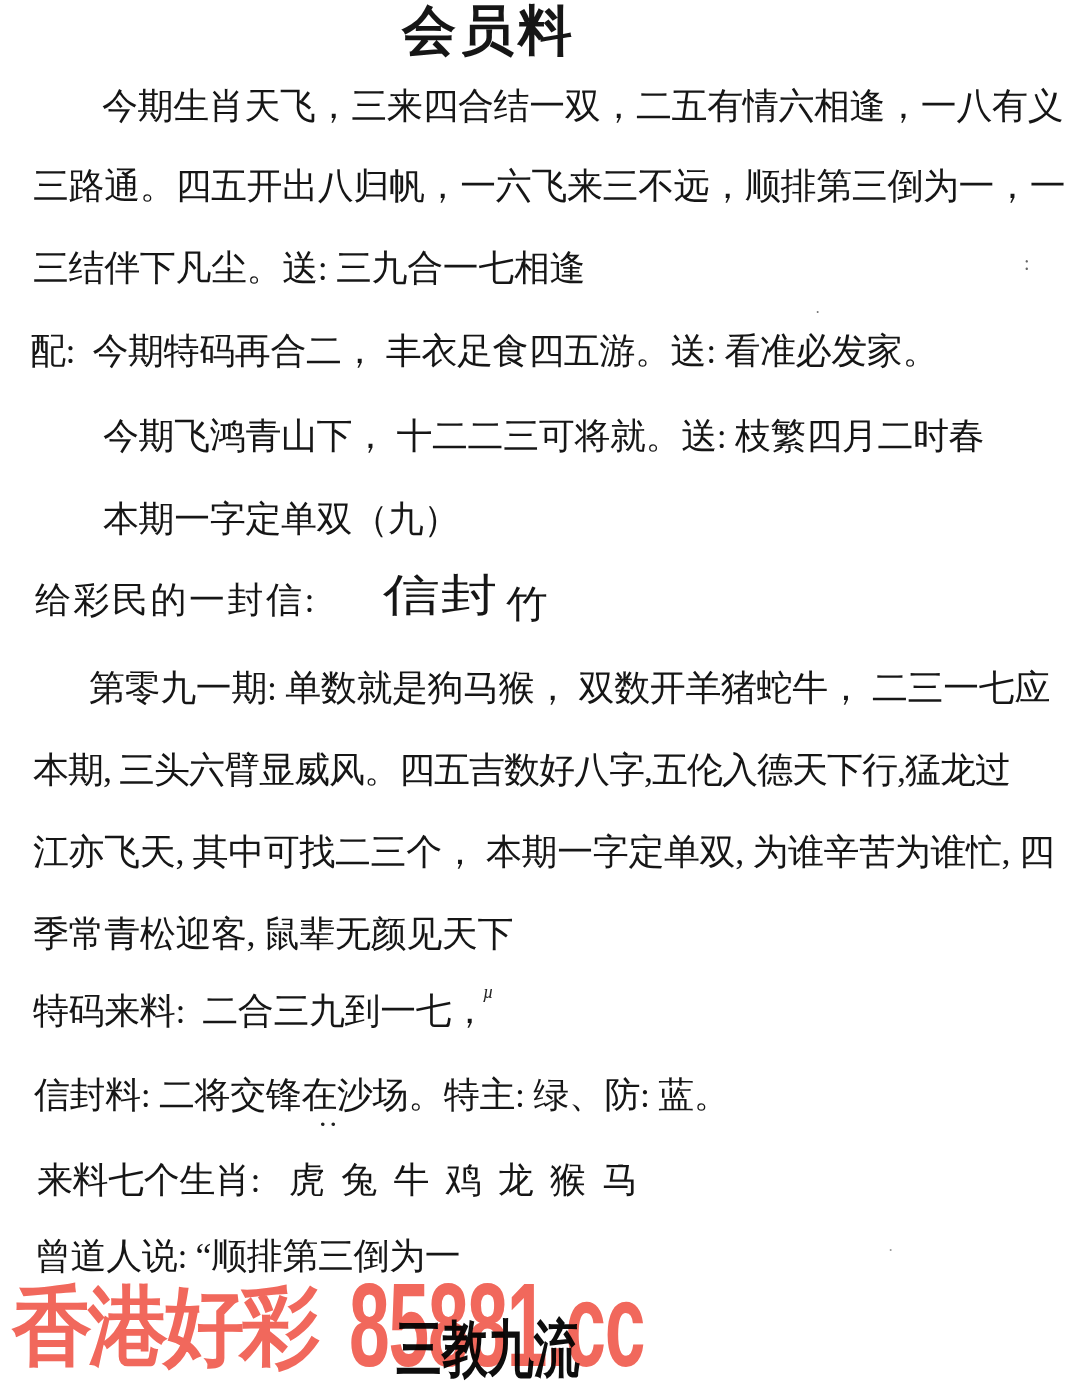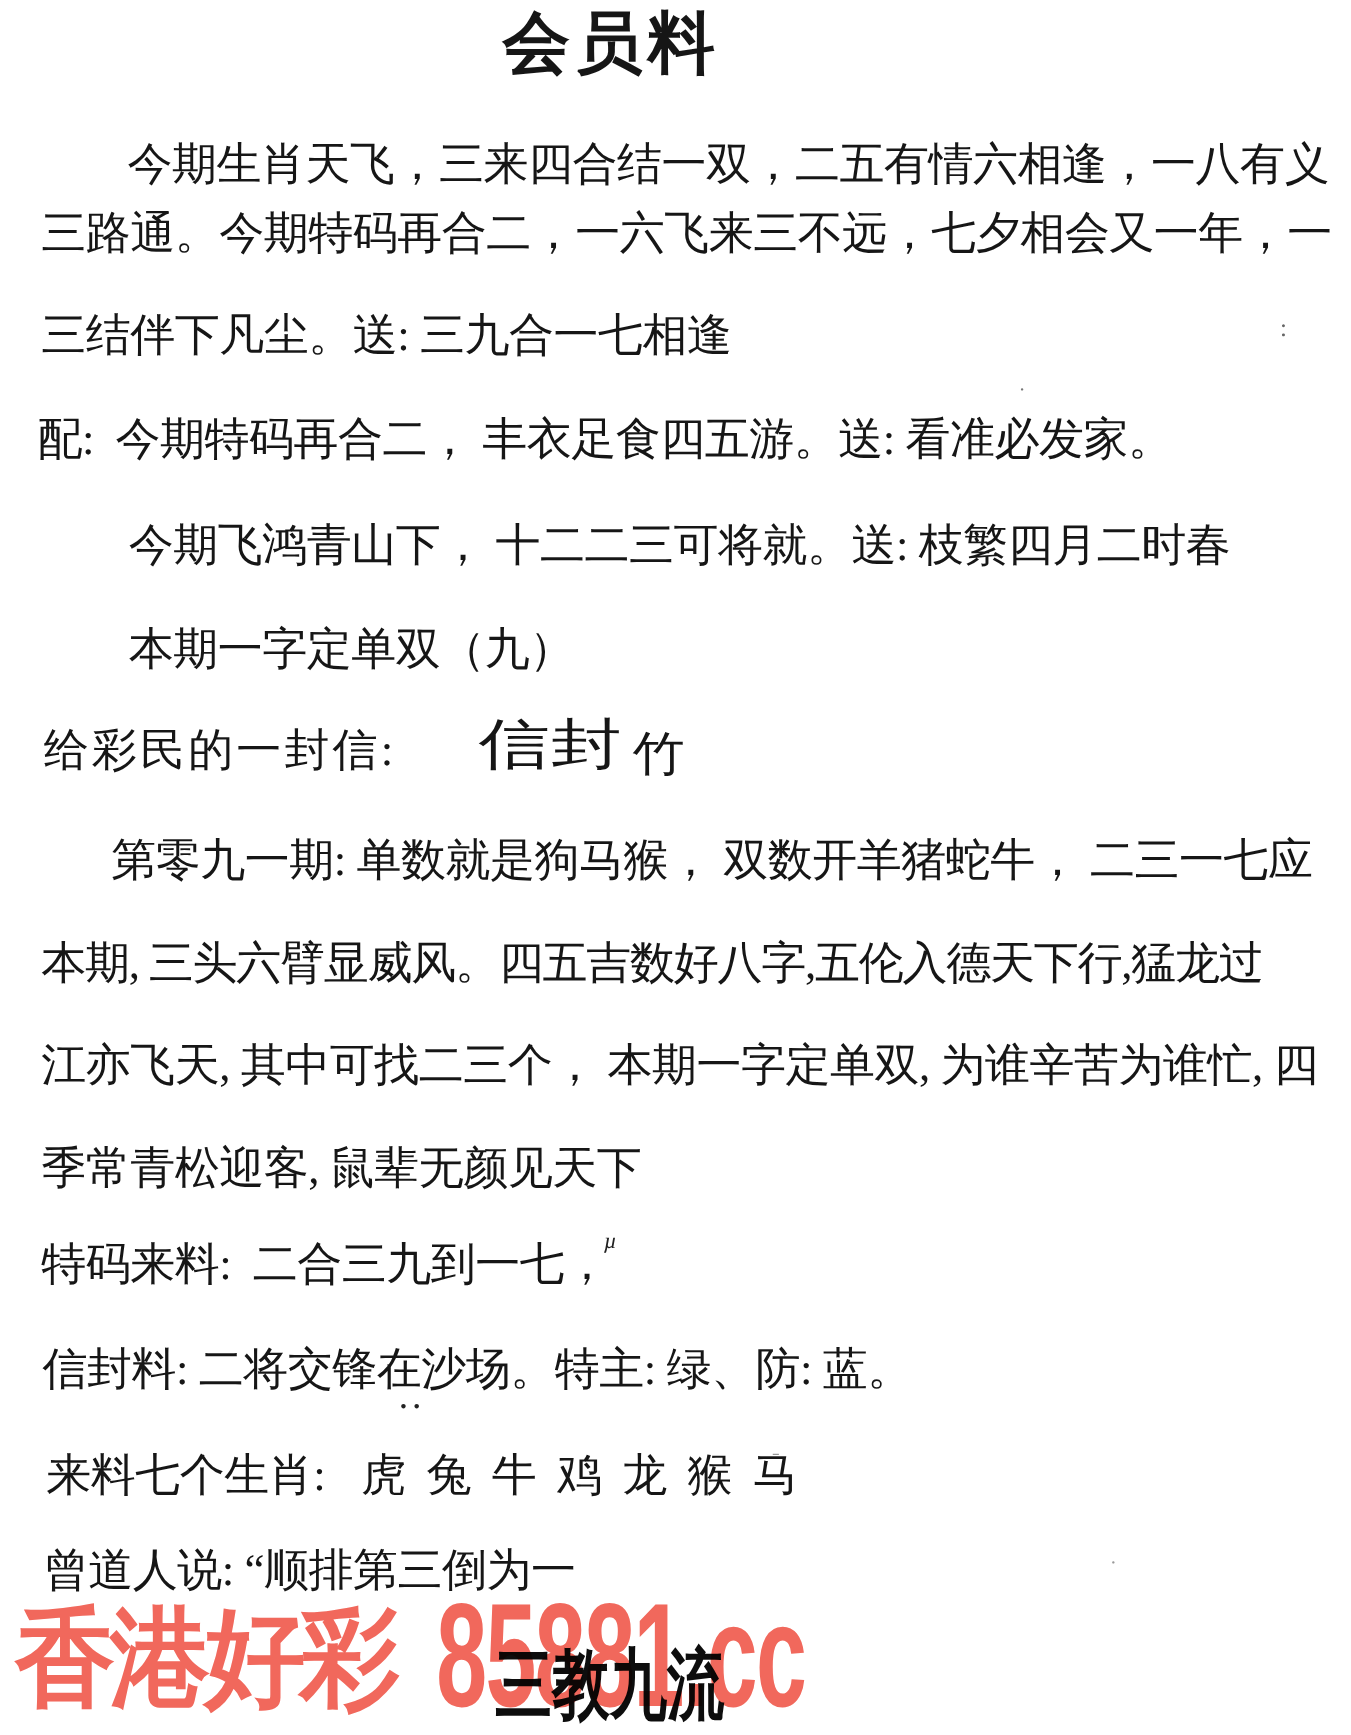--- a/index.html
+++ b/index.html
@@ -2,22 +2,22 @@
 <html><head>
 <meta charset="utf-8">
 <title>会员料</title>
 <style>
   html,body{margin:0;padding:0;background:#ffffff;}
   .page{
     position:relative; width:1081px; height:1388px; background:#ffffff;
     font-family:"Liberation Serif","DejaVu Serif",serif; color:#161616; overflow:hidden;
   }
   .line{position:absolute; font-size:36px; letter-spacing:-0.4px; white-space:pre; line-height:1.15;}
-  #title{left:402px; top:4px; font-size:54px; font-weight:bold; letter-spacing:4px;}
-  #l1{left:102px; top:86px;margin-top:25px;}
+  #title{left:402px; top:4px; font-size:54px; font-weight:bold; letter-spacing:4px;font-family:Liberation Mono, monospace;}
+  #l1{left:102px; top:86px;}
   #l2{left:33px;  top:166px;}
   #l3{left:33px;  top:248px;}
   #l4{left:30px;  top:331px;}
   #l5{left:103px; top:416px;}
   #l6{left:103px; top:499px;}
   #l7{left:35px;  top:580px; letter-spacing:2.5px;}
   #envelope{left:383px; top:570px; font-size:54px; letter-spacing:1px;
     transform:scale(1.05,0.82); transform-origin:top left;}
   #envelope-suffix{left:506px; top:583px; font-size:42px;
     transform:scaleY(0.9); transform-origin:top left;}
@@ -49,21 +49,21 @@
     transform:scaleX(0.62); transform-origin:top left;}
 </style>
 </head>
 <body>
 
 <div class="page">
 
   <div class="line" id="title">会员料</div>
 
   <div class="line" id="l1">今期生肖天飞，三来四合结一双，二五有情六相逢，一八有义</div>
-  <div class="line" id="l2">三路通。今期特码再合二，一六飞来三不远，七夕相会又一年，一</div>
+  <div class="line" id="l2">三路通。四五开出八归帆，一六飞来三不远，顺排第三倒为一，一</div>
   <div class="line" id="l3">三结伴下凡尘。送: 三九合一七相逢</div>
 
   <div class="line" id="l4">配:  今期特码再合二， 丰衣足食四五游。送: 看准必发家。</div>
   <div class="line" id="l5">今期飞鸿青山下， 十二二三可将就。送: 枝繁四月二时春</div>
   <div class="line" id="l6">本期一字定单双（九）</div>
 
   <div class="line" id="l7">给彩民的一封信:</div>
   <div class="line" id="envelope">信封</div>
   <div class="line" id="envelope-suffix">竹</div>
 

